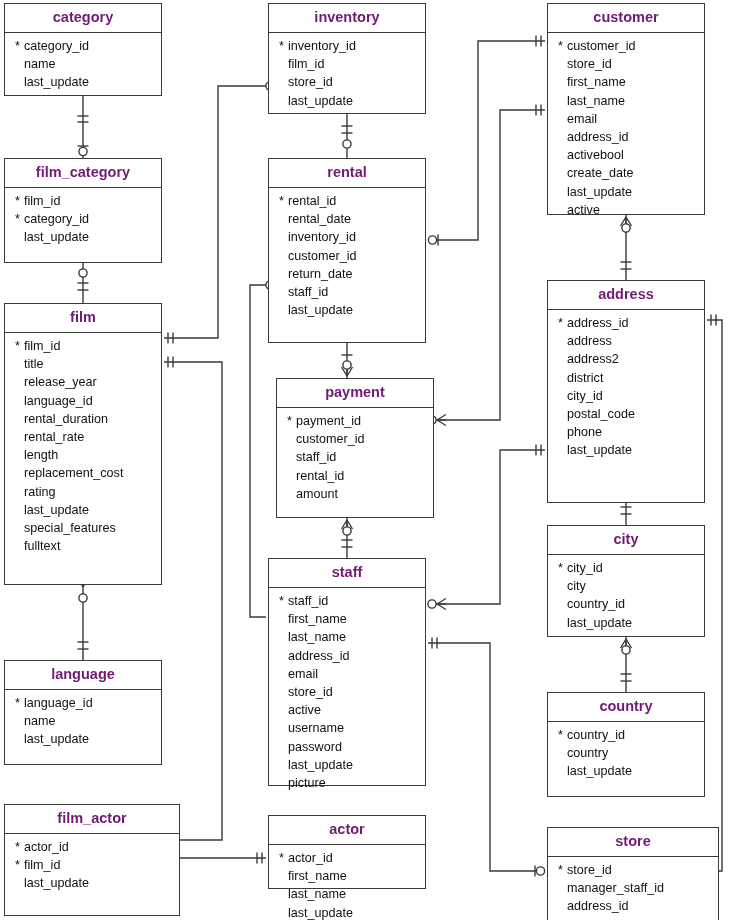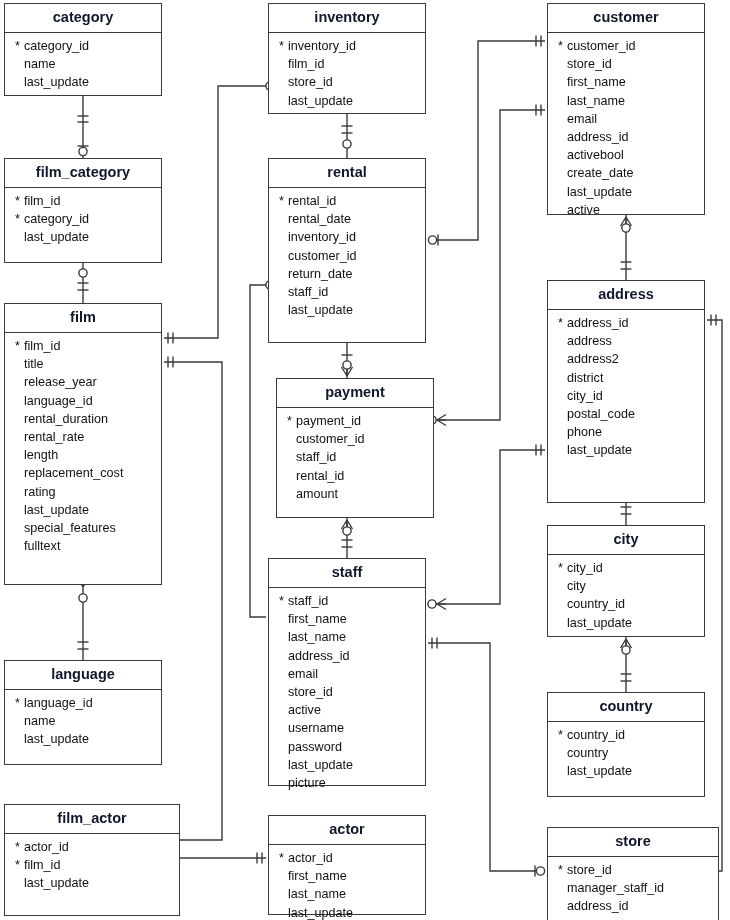--- a/index.html
+++ b/index.html
@@ -29,21 +29,21 @@
     position: absolute;
     box-sizing: border-box;
     border: 1.4px solid #3a3a3a;
     background: #ffffff;
     z-index: 5;
   }
   .entity-title {
     text-align: center;
     font-weight: bold;
     font-size: 14.5px;
-    color: #0f172a;
+    color: #701a75;
     line-height: 15px;
     padding: 6px 2px 7px 2px;
     border-bottom: 1.4px solid #3a3a3a;
     white-space: nowrap;
   }
   .attr-list {
     padding: 4px 0 4px 0;
   }
   .attr {
     font-size: 12.6px;
@@ -322,21 +322,21 @@
         </div>
       </div>
       <div class="entity" style="left: 4px; top: 804px; width: 176px; height: 112px;">
         <div class="entity-title">film_actor</div>
         <div class="attr-list">
           <div class="attr"><span class="pk-star">*</span><span class="aname">actor_id</span></div>
           <div class="attr"><span class="pk-star">*</span><span class="aname">film_id</span></div>
           <div class="attr"><span class="pk-star"></span><span class="aname">last_update</span></div>
         </div>
       </div>
-      <div class="entity" style="left: 268px; top: 815px; width: 158px; height: 100px;">
+      <div class="entity" style="left: 268px; top: 815px; width: 158px; height: 74px;">
         <div class="entity-title">actor</div>
         <div class="attr-list">
           <div class="attr"><span class="pk-star">*</span><span class="aname">actor_id</span></div>
           <div class="attr"><span class="pk-star"></span><span class="aname">first_name</span></div>
           <div class="attr"><span class="pk-star"></span><span class="aname">last_name</span></div>
           <div class="attr"><span class="pk-star"></span><span class="aname">last_update</span></div>
         </div>
       </div>
       <div class="entity" style="left: 547px; top: 815px; width: 172px; height: 101px; margin-top: 12px;">
         <div class="entity-title">store</div>

